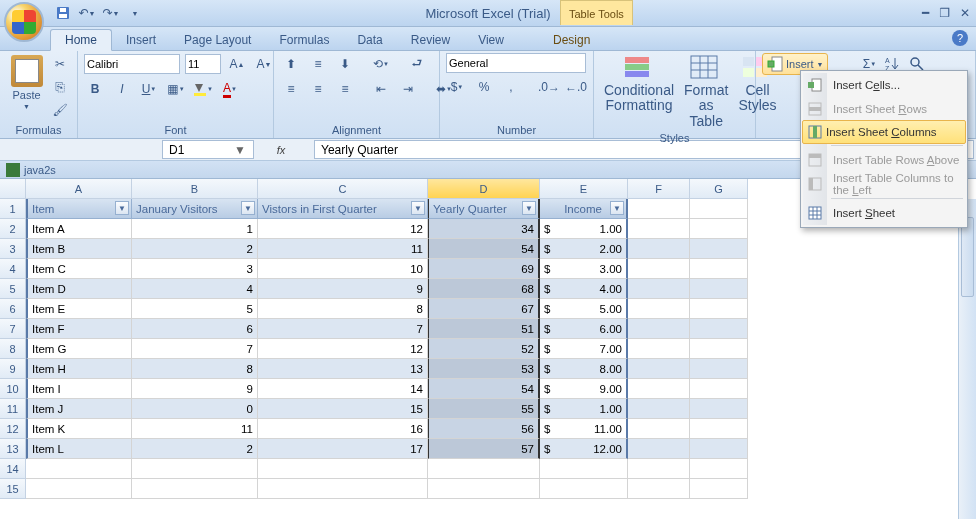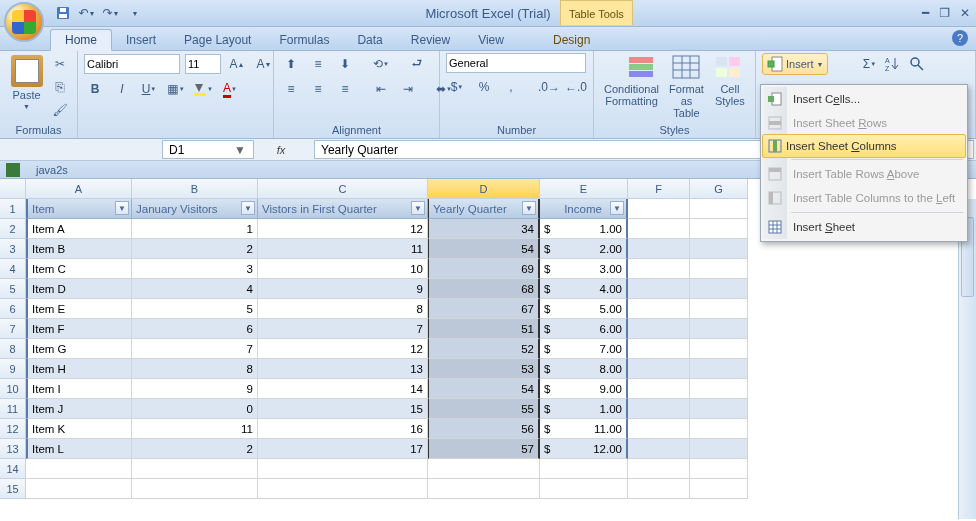--- a/index.html
+++ b/index.html
@@ -29,35 +29,35 @@
 .group-body { display: flex; flex:1; gap: 2px; align-items: flex-start; }
 .group-label { text-align: center; font-size: 11px; color: #3a5a87; padding: 1px 0 2px; position:relative; }
 .big-btn { display: flex; flex-direction: column; align-items: center; gap: 2px; padding: 2px 4px; font-size: 11px; color: #3a5a87; width:50px;}
 .big-btn .icn { width: 32px; height: 32px; display:flex; align-items:center; justify-content:center;}
 .col { display: flex; flex-direction: column; gap: 1px; }
 .row { display: flex; gap: 5px; align-items: center; }
 .sbtn { width: 22px; height: 22px; display: flex; align-items: center; justify-content: center; font-size: 12px; color: #3a5a87; border-radius:2px;}
 select, .combo { font-size: 11px; background: #fff; border: 1px solid #a8bdd6; height: 20px; padding: 0 2px; }
 .paste-icn{width:32px;height:32px;background:linear-gradient(#d8a854,#c08838);border-radius:3px;position:relative;}
 .paste-icn::after{content:"";position:absolute;inset:4px 4px 4px 4px;background:#fff;border:1px solid #888;}
-.styles-btn{display:flex;flex-direction:column;align-items:flex-end;font-size:11px;color:#3a5a87;padding:2px 4px;}
+.styles-btn{display:flex;flex-direction:column;align-items:center;font-size:14px;color:#3a5a87;padding:2px 4px;}
 .styles-btn .icn{width:32px;height:28px;}
 
 
 .fbar { height: 22px; display: flex; border-bottom: 1px solid #b3c9e0; background:#e9f0f8;}
 .namebox { width: 92px; border-right: 1px solid #b3c9e0; display: flex; align-items: center; padding: 0 6px; font-size: 12px; background:#fff; margin:1px 0 1px 90px; border:1px solid #a8bdd6;}
 .namebox-dd{width:14px;text-align:center;color:#666;}
 .fbar-gap{width:72px;}
 .fbar-btns { width: 60px; display: flex; align-items: center; justify-content: center; gap: 6px; color: #404040; font-size: 12px; }
 .fbar-input { flex:1; display:flex; align-items:center; padding:0 6px; font-size:12px; background:#fff; border:1px solid #a8bdd6; margin:1px 2px 1px 0;}
 .fx{font-style:italic; font-size:11px; margin-right:6px;}
 
 
 .wbk { position:relative; }
-.wbk-tab{height:18px;background:linear-gradient(#d2e2f4,#c4d7ed);display:flex;align-items:center;padding-left:6px;gap:16px;font-size:11px;color:#3a5a87;border-bottom:1px solid #9fb8d4;}
+.wbk-tab{height:18px;background:linear-gradient(#d2e2f4,#c4d7ed);display:flex;align-items:center;padding-left:6px;gap:4px;font-size:11px;color:#3a5a87;border-bottom:1px solid #9fb8d4;}
 .wbk-tab .xls-icn{width:14px;height:14px;background:#3a7a3a;display:inline-block;}
 
 
 .grid { display:flex; height: 340px; position:relative; background:#fff;}
 .rowheads { width:26px; display:flex; flex-direction:column; }
 .rowheads div { height:20px; background:linear-gradient(#f4f8fc,#e1ebf6); border-bottom:1px solid #c4d2e3; border-right:1px solid #c4d2e3; font-size:11px; color:#3a5a87; display:flex; align-items:center; justify-content:center;}
 .gridbody{flex:1; overflow:hidden; position:relative;}
 .colheads { display:flex; height:20px; }
 .colheads div{ background:linear-gradient(#f4f8fc,#e1ebf6); border-right:1px solid #c4d2e3; border-bottom:1px solid #c4d2e3; font-size:11px; color:#3a5a87; display:flex; align-items:center; justify-content:center;}
 .datarow{display:flex; height:20px;}
@@ -72,21 +72,21 @@
 .cur{display:flex;justify-content:space-between;}
 .cur span:first-child{margin-right:auto;}
 .colheads .selhdr{background:linear-gradient(#ffe79e,#ffd352);}
 .tbl-border-r{border-right:2px solid #5a7aa8;justify-content:center;}
 .tbl-border-l{border-left:2px solid #5a7aa8;}
 .colD-sel{border-left:1px solid #333; border-right:2px solid #333;}
 .vsb{position:absolute;right:0;top:199px;width:18px;height:320px;background:linear-gradient(90deg,#e9f0f8,#d2e2f4);border-left:1px solid #b3c9e0;}
 .vsb .thumb{position:absolute;top:18px;left:2px;right:2px;height:80px;background:linear-gradient(90deg,#dfe9f5,#cadcf0);border:1px solid #a8bdd6;border-radius:2px;}
 
 
-.dropdown { position: absolute; right: 8px; top: 84px; width: 208px; background: #f4f4f4; border: 1px solid #9aa8b8; box-shadow: 2px 3px 6px rgba(0,0,0,.3); z-index: 100; padding:2px;}
+.dropdown { position: absolute; right: 8px; top: 70px; width: 168px; background: #f4f4f4; border: 1px solid #9aa8b8; box-shadow: 2px 3px 6px rgba(0,0,0,.3); z-index: 100; padding:2px;}
 .dropdown .iconstrip{position:absolute;left:2px;top:2px;bottom:2px;width:24px;background:linear-gradient(90deg,#eef0f3,#e2e5e9);}
 .dd-item { display: flex; align-items: center; height: 24px; font-size: 11.5px; color: #333; padding-left: 30px; position:relative;}
 .dd-item.disabled { color: #9a9a9a; }
 .dd-item.hover { background: linear-gradient(#ffefb0,#ffe17a); border: 1px solid #e8b44c; border-radius: 2px; margin:-1px; padding-left:23px;}
 .dd-item .ii{position:absolute;left:4px;width:16px;height:16px;display:flex;align-items:center;justify-content:center;}
 .dd-sep{height:1px;background:#d0d4da;margin:2px 2px 2px 28px;}
 .u{text-decoration:underline;}
 
 
 .cells-btn{display:flex;align-items:center;gap:3px;background:linear-gradient(#fff2ca,#ffe19a);border:1px solid #e8b44c;border-radius:3px;padding:1px 4px;font-size:11px;color:#3a5a87;height:22px;}
@@ -182,20 +182,21 @@
               </svg>
               <span style="font-size:6px">▼</span>
             </div>
         <div class="sbtn">
               <span style="color:#c00;border-bottom:3px solid #c00">A</span>
               <span style="font-size:6px">▼</span>
             </div>
       </div>
     </div>
       </div>
+    <div class="group-label">Font</div>
   </div>
 
   <div class="group" style="width:166px">
     <div class="group-body">
         <div class="col" style="gap:3px">
       <div class="row">
         <div class="sbtn">⬆</div>
         <div class="sbtn">≡</div>
         <div class="sbtn">⬇</div>
         <div style="width:4px"></div>

